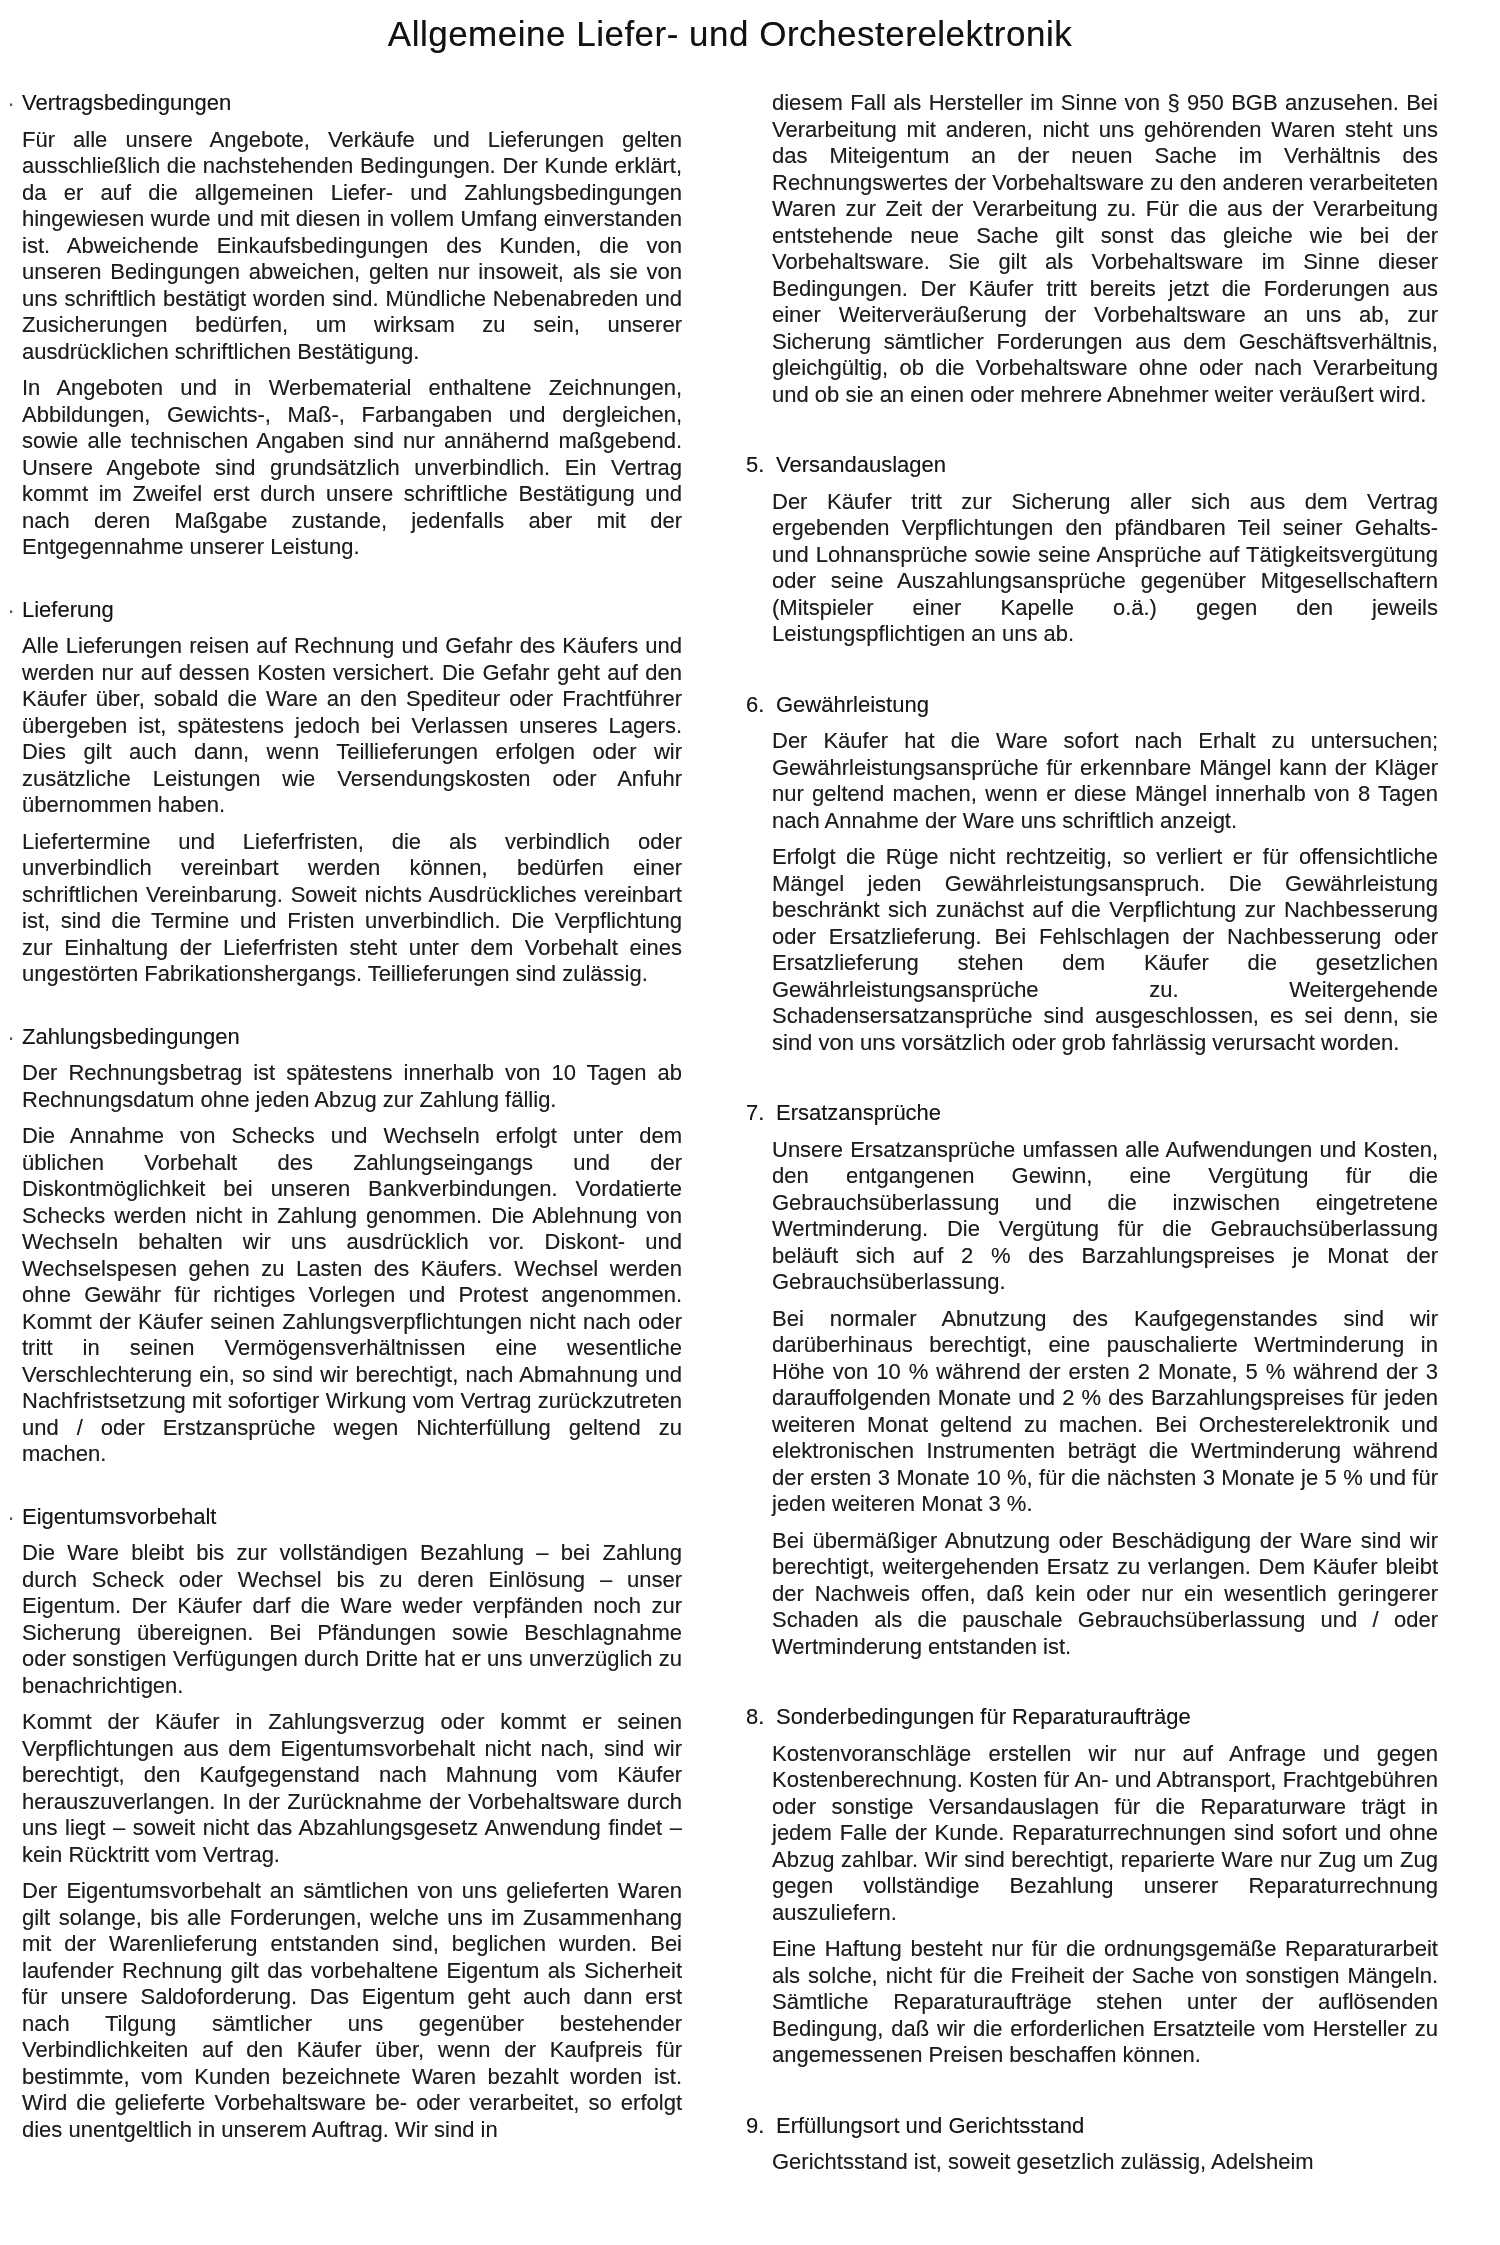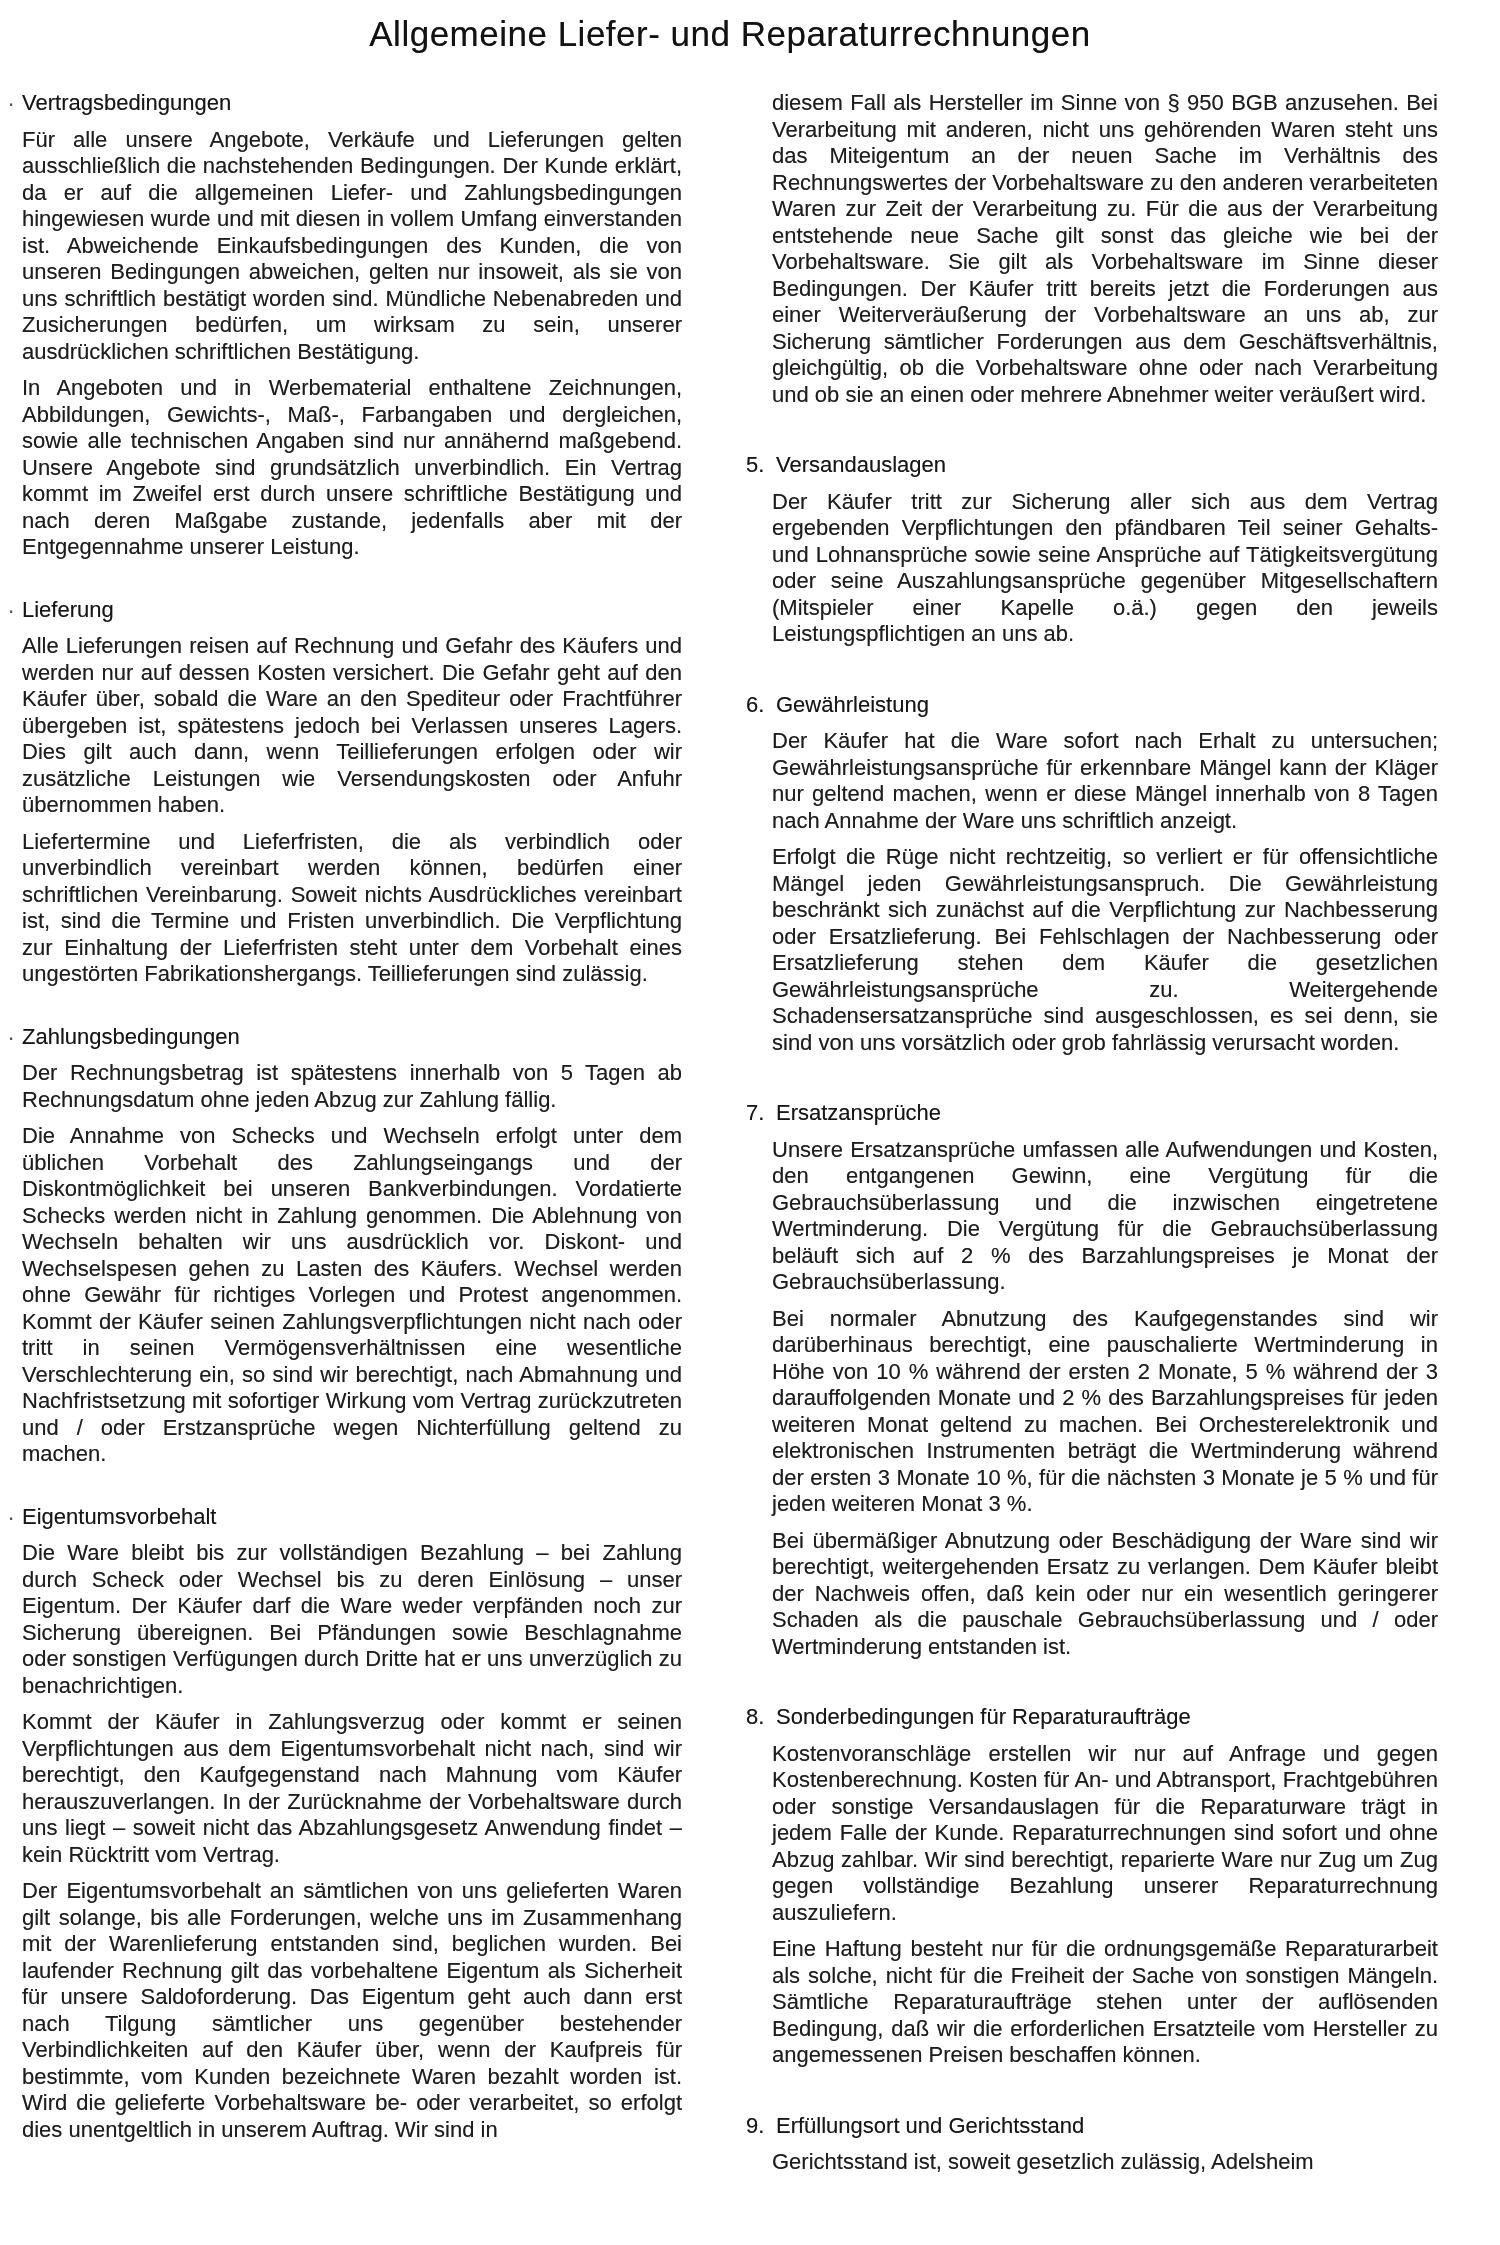--- a/index.html
+++ b/index.html
@@ -48,36 +48,36 @@
   .r-section { margin-top: 44px; }
   .r-heading { display: flex; }
   .r-num { flex: none; width: 30px; }
   .rc-body { margin-left: 26px; }
   .cont { margin-top: 0; }
 </style>
 </head>
 <body>
 
 <div class="page">
-  <h1 class="doc-title">Allgemeine Liefer- und Reparaturrechnungen</h1>
+  <h1 class="doc-title">Allgemeine Liefer- und Orchesterelektronik</h1>
   <div class="columns">
     <div class="col-left">
         <section class="l-section">
           <div class="heading l-heading"><span class="marker">.</span><span class="heading-text">Vertragsbedingungen</span></div>
           <p class="para">Für alle unsere Angebote, Verkäufe und Lieferungen gelten ausschließlich die nachstehenden Bedingungen. Der Kunde erklärt, da er auf die allgemeinen Liefer- und Zahlungsbedingungen hingewiesen wurde und mit diesen in vollem Umfang einverstanden ist. Abweichende Einkaufsbedingungen des Kunden, die von unseren Bedingungen abweichen, gelten nur insoweit, als sie von uns schriftlich bestätigt worden sind. Mündliche Nebenabreden und Zusicherungen bedürfen, um wirksam zu sein, unserer ausdrücklichen schriftlichen Bestätigung.</p>
           <p class="para">In Angeboten und in Werbematerial enthaltene Zeichnungen, Abbildungen, Gewichts-, Maß-, Farbangaben und dergleichen, sowie alle technischen Angaben sind nur annähernd maßgebend. Unsere Angebote sind grundsätzlich unverbindlich. Ein Vertrag kommt im Zweifel erst durch unsere schriftliche Bestätigung und nach deren Maßgabe zustande, jedenfalls aber mit der Entgegennahme unserer Leistung.</p>
         </section>
         <section class="l-section">
           <div class="heading l-heading"><span class="marker">.</span><span class="heading-text">Lieferung</span></div>
           <p class="para">Alle Lieferungen reisen auf Rechnung und Gefahr des Käufers und werden nur auf dessen Kosten versichert. Die Gefahr geht auf den Käufer über, sobald die Ware an den Spediteur oder Frachtführer übergeben ist, spätestens jedoch bei Verlassen unseres Lagers. Dies gilt auch dann, wenn Teillieferungen erfolgen oder wir zusätzliche Leistungen wie Versendungskosten oder Anfuhr übernommen haben.</p>
           <p class="para">Liefertermine und Lieferfristen, die als verbindlich oder unverbindlich vereinbart werden können, bedürfen einer schriftlichen Vereinbarung. Soweit nichts Ausdrückliches vereinbart ist, sind die Termine und Fristen unverbindlich. Die Verpflichtung zur Einhaltung der Lieferfristen steht unter dem Vorbehalt eines ungestörten Fabrikationshergangs. Teillieferungen sind zulässig.</p>
         </section>
         <section class="l-section">
           <div class="heading l-heading"><span class="marker">.</span><span class="heading-text">Zahlungsbedingungen</span></div>
-          <p class="para">Der Rechnungsbetrag ist spätestens innerhalb von 5 Tagen ab Rechnungsdatum ohne jeden Abzug zur Zahlung fällig.</p>
+          <p class="para">Der Rechnungsbetrag ist spätestens innerhalb von 10 Tagen ab Rechnungsdatum ohne jeden Abzug zur Zahlung fällig.</p>
           <p class="para">Die Annahme von Schecks und Wechseln erfolgt unter dem üblichen Vorbehalt des Zahlungseingangs und der Diskontmöglichkeit bei unseren Bankverbindungen. Vordatierte Schecks werden nicht in Zahlung genommen. Die Ablehnung von Wechseln behalten wir uns ausdrücklich vor. Diskont- und Wechselspesen gehen zu Lasten des Käufers. Wechsel werden ohne Gewähr für richtiges Vorlegen und Protest angenommen. Kommt der Käufer seinen Zahlungsverpflichtungen nicht nach oder tritt in seinen Vermögensverhältnissen eine wesentliche Verschlechterung ein, so sind wir berechtigt, nach Abmahnung und Nachfristsetzung mit sofortiger Wirkung vom Vertrag zurückzutreten und / oder Erstzansprüche wegen Nichterfüllung geltend zu machen.</p>
         </section>
         <section class="l-section">
           <div class="heading l-heading"><span class="marker">.</span><span class="heading-text">Eigentumsvorbehalt</span></div>
           <p class="para">Die Ware bleibt bis zur vollständigen Bezahlung – bei Zahlung durch Scheck oder Wechsel bis zu deren Einlösung – unser Eigentum. Der Käufer darf die Ware weder verpfänden noch zur Sicherung übereignen. Bei Pfändungen sowie Beschlagnahme oder sonstigen Verfügungen durch Dritte hat er uns unverzüglich zu benachrichtigen.</p>
           <p class="para">Kommt der Käufer in Zahlungsverzug oder kommt er seinen Verpflichtungen aus dem Eigentumsvorbehalt nicht nach, sind wir berechtigt, den Kaufgegenstand nach Mahnung vom Käufer herauszuverlangen. In der Zurücknahme der Vorbehaltsware durch uns liegt – soweit nicht das Abzahlungsgesetz Anwendung findet – kein Rücktritt vom Vertrag.</p>
           <p class="para">Der Eigentumsvorbehalt an sämtlichen von uns gelieferten Waren gilt solange, bis alle Forderungen, welche uns im Zusammenhang mit der Warenlieferung entstanden sind, beglichen wurden. Bei laufender Rechnung gilt das vorbehaltene Eigentum als Sicherheit für unsere Saldoforderung. Das Eigentum geht auch dann erst nach Tilgung sämtlicher uns gegenüber bestehender Verbindlichkeiten auf den Käufer über, wenn der Kaufpreis für bestimmte, vom Kunden bezeichnete Waren bezahlt worden ist. Wird die gelieferte Vorbehaltsware be- oder verarbeitet, so erfolgt dies unentgeltlich in unserem Auftrag. Wir sind in</p>
         </section>
       </div>
     <div class="col-right">

